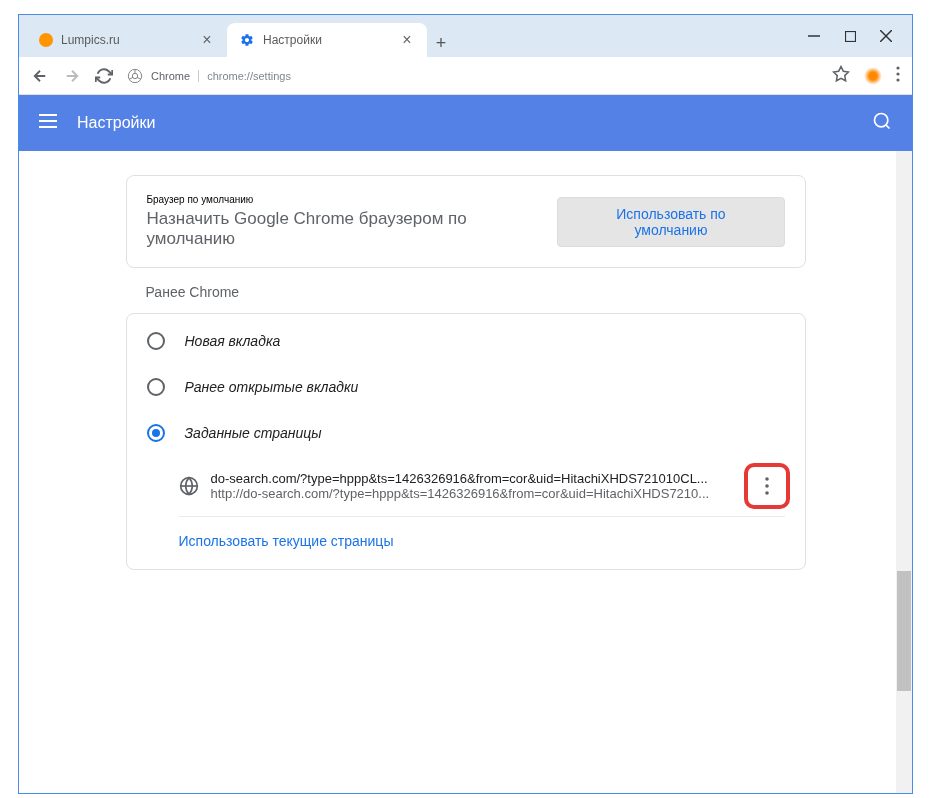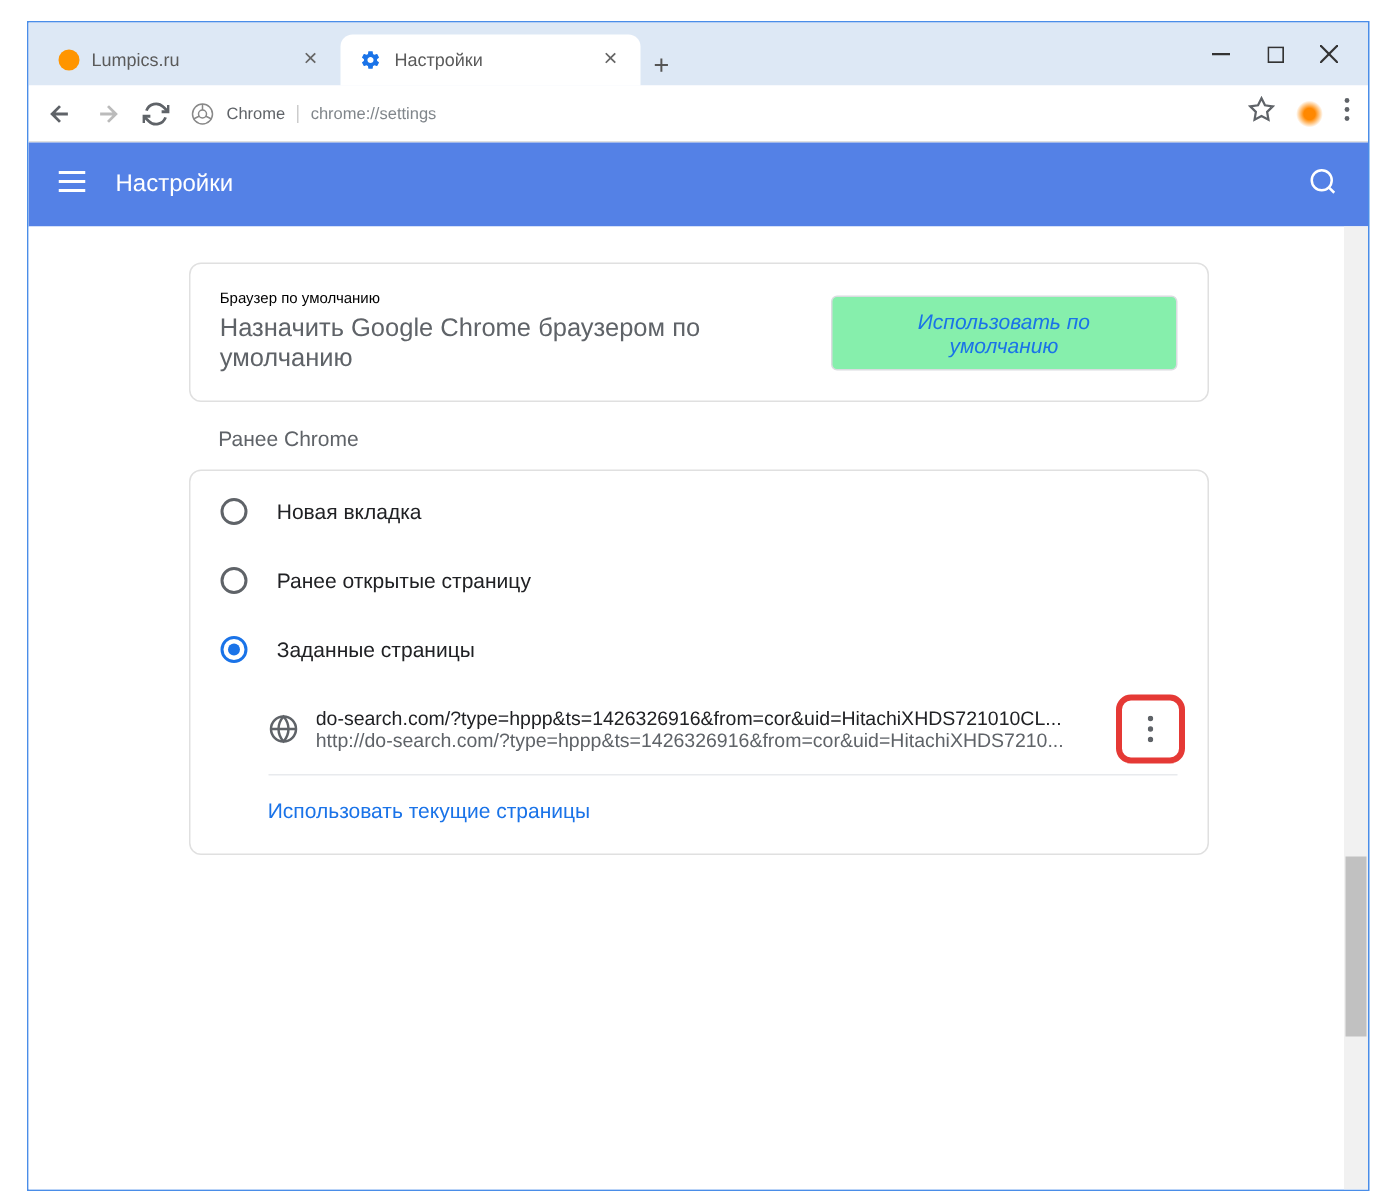--- a/index.html
+++ b/index.html
@@ -35,30 +35,30 @@
     .settings-title { font-size: 16px; font-weight: 400; }
     .search-icon { cursor: pointer; }
     
     .content { padding: 24px 0 0 0; background: #fff; height: calc(100% - 136px); overflow-y: auto; position: relative; }
     
     .card { margin: 0 auto 16px; max-width: 680px; background: #fff; border: 1px solid #e0e0e0; border-radius: 8px; }
     
     .default-card { display: flex; align-items: center; justify-content: space-between; padding: 18px 20px; }
     .default-title { font-size: 10px; color: #000000; margin-bottom: 4px; }
     .default-sub { font-size: 17px; color: #5f6368; }
-    .default-btn { padding: 8px 20px; border: 1px solid #dadce0; border-radius: 4px; background: #86efac; color: #1a73e8; font-size: 14px; cursor: pointer; font-style: italic; }
+    .default-btn { padding: 8px 20px; border: 1px solid #dadce0; border-radius: 4px; background: #e5e5e5; color: #1a73e8; font-size: 14px; cursor: pointer; }
     
     .section-label { max-width: 680px; margin: 0 auto 13px; font-size: 14px; color: #5f6368; padding-left: 20px; }
     
     .startup-card { padding: 4px 0; }
     .radio-row { display: flex; align-items: center; padding: 14px 20px; gap: 20px; cursor: pointer; }
     .radio { width: 18px; height: 18px; border: 2px solid #5f6368; border-radius: 50%; position: relative; flex-shrink: 0; }
     .radio.checked { border-color: #1a73e8; }
     .radio.checked::after { content: ''; position: absolute; width: 8px; height: 8px; background: #1a73e8; border-radius: 50%; top: 50%; left: 50%; transform: translate(-50%, -50%); }
-    .radio-label { font-size: 14px; color: #202124; }
+    .radio-label { font-size: 14px; color: #202124; font-style: italic; }
     
     .pages-section { padding: 0 20px 0 52px; }
     .page-entry { display: flex; align-items: center; padding: 12px 0; border-bottom: 1px solid #e8eaed; gap: 12px; }
     .globe-icon { width: 20px; height: 20px; color: #5f6368; flex-shrink: 0; }
     .page-info { flex: 1; min-width: 0; }
     .page-title { font-size: 13px; color: #202124; overflow: hidden; text-overflow: ellipsis; white-space: nowrap; }
     .page-url { font-size: 13px; color: #5f6368; overflow: hidden; text-overflow: ellipsis; white-space: nowrap; }
     .more-btn { width: 36px; height: 36px; border-radius: 50%; display: flex; align-items: center; justify-content: center; cursor: pointer; flex-shrink: 0; position: relative; }
     .highlight-box { position: absolute; border: 4px solid #e53935; border-radius: 10px; width: 46px; height: 46px; top: -5px; left: -5px; pointer-events: none; }
     
@@ -182,21 +182,21 @@
 
     <div class="section-label">Ранее Chrome</div>
 
     <div class="card startup-card">
       <div class="radio-row">
         <span class="radio"></span>
         <span class="radio-label">Новая вкладка</span>
       </div>
       <div class="radio-row">
         <span class="radio"></span>
-        <span class="radio-label">Ранее открытые страницу</span>
+        <span class="radio-label">Ранее открытые вкладки</span>
       </div>
       <div class="radio-row">
         <span class="radio checked"></span>
         <span class="radio-label">Заданные страницы</span>
       </div>
 
       <div class="pages-section">
         <div class="page-entry">
           <span class="globe-icon"><svg width="20" height="20" viewBox="0 0 24 24" fill="none" stroke="#5f6368" stroke-width="2">
                 <circle cx="12" cy="12" r="10"></circle>

